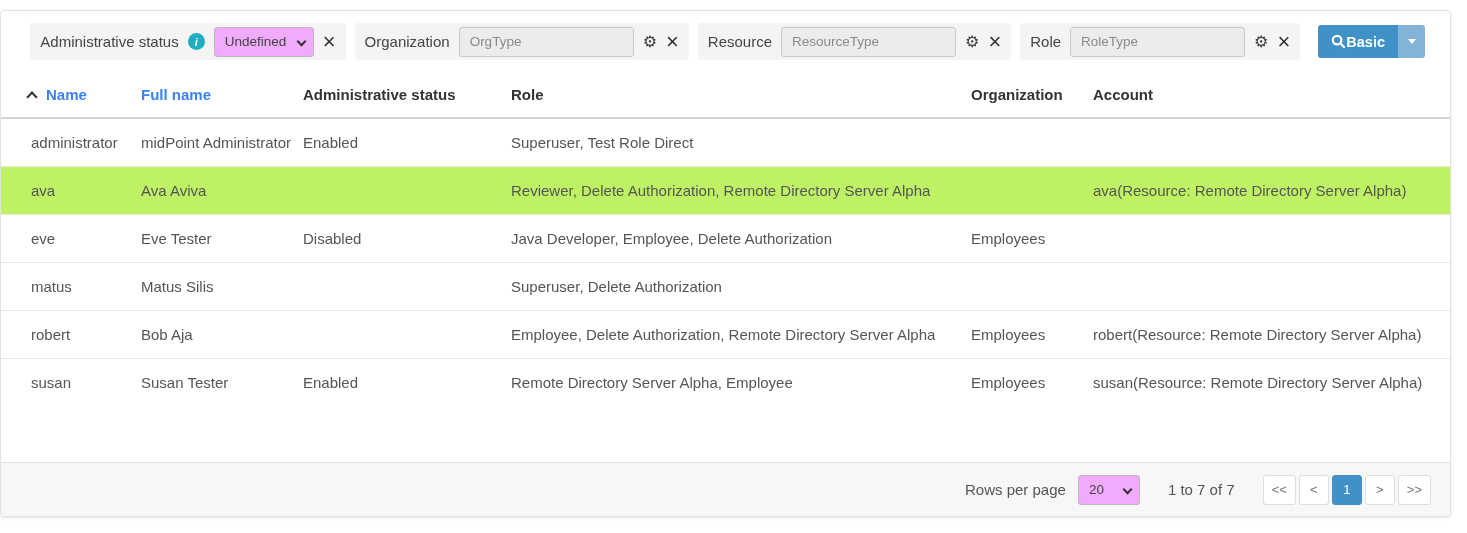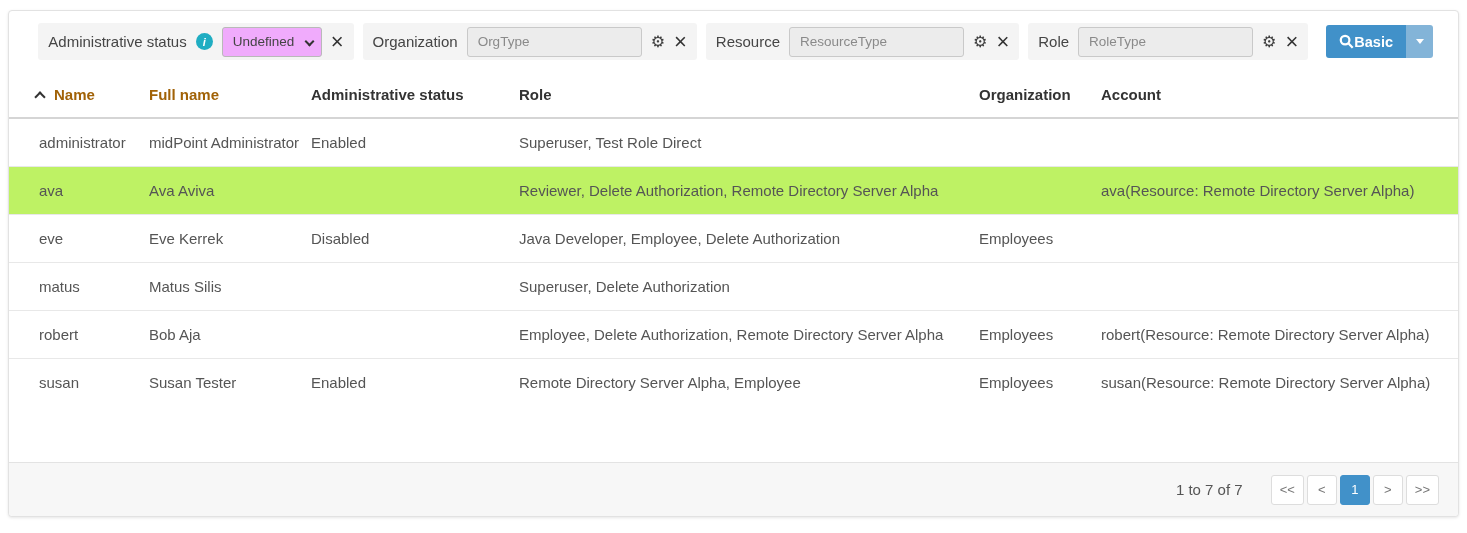--- a/index.html
+++ b/index.html
@@ -1,19 +1,19 @@
 <!DOCTYPE html>
 <html><head>
 <meta charset="utf-8">
 <style>
   * { margin:0; padding:0; box-sizing:border-box; }
   html,body { width:1467px; height:533px; background:#fff; overflow:hidden;
     font-family:"Liberation Sans","DejaVu Sans",sans-serif; }
   .card {
-    position:absolute; left:8px; top:10px; width:1451px; height:507px;
+    position:absolute; left:0; top:10px; width:1451px; height:507px;
     background:#fff; border:1px solid #e2e2e2; border-radius:4px;
     box-shadow:0 1px 3px rgba(0,0,0,.10);
     display:flex; flex-direction:column;
   }
   
   .filterbar {
     display:flex; align-items:center; justify-content:flex-end;
     gap:9px; padding:12px 25px 12px 16px; flex:0 0 auto;
   }
   .chip {
@@ -68,21 +68,21 @@
   thead th {
     text-align:left; font-size:15px; font-weight:bold; color:#333;
     padding:14px 8px; border-bottom:2px solid #d5d5d5; white-space:nowrap;
   }
   thead th:first-child { padding-left:27px; }
   .th-sort { display:flex; align-items:center; gap:10px; }
   .sort-chevron {
     width:8px; height:8px; border:solid #333; border-width:0 2px 2px 0;
     transform:rotate(-135deg); margin-top:4px; cursor:pointer;
   }
-  .col-link { color:#a16207; cursor:pointer; text-decoration:none; }
+  .col-link { color:#3b82f6; cursor:pointer; text-decoration:none; }
   tbody td {
     font-size:15px; color:#555; padding:15px 8px;
     border-top:1px solid #e8e8e8; white-space:nowrap; overflow:hidden;
   }
   tbody td:first-child { padding-left:30px; }
   tbody tr { background:#fff; cursor:pointer; }
   tbody tr.highlighted { background:#bef264; }
   
   .tfooter {
     margin-top:auto; background:#f7f7f7; border-top:1px solid #e3e3e3;
@@ -195,21 +195,21 @@
       <td>ava</td>
       <td>Ava Aviva</td>
       <td></td>
       <td>Reviewer, Delete Authorization, Remote Directory Server Alpha</td>
       <td></td>
       <td>ava(Resource: Remote Directory Server Alpha)</td>
     </tr>
 
     <tr>
       <td>eve</td>
-      <td>Eve Kerrek</td>
+      <td>Eve Tester</td>
       <td>Disabled</td>
       <td>Java Developer, Employee, Delete Authorization</td>
       <td>Employees</td>
       <td></td>
     </tr>
 
 
     <tr>
       <td>matus</td>
       <td>Matus Silis</td>
@@ -233,20 +233,29 @@
       <td>Susan Tester</td>
       <td>Enabled</td>
       <td>Remote Directory Server Alpha, Employee</td>
       <td>Employees</td>
       <td>susan(Resource: Remote Directory Server Alpha)</td>
     </tr>
   </tbody>
   </table>
 
   <div class="tfooter">
+    <div class="rpp">
+      <span>Rows per page</span>
+      <span class="select-wrap">
+        <select class="rpp-select">
+          <option>20</option>
+        </select>
+        <span class="sel-chevron"></span>
+      </span>
+    </div>
     <span>1 to 7 of 7</span>
     <div class="pagination">
       <button class="page-btn">&lt;&lt;</button>
       <button class="page-btn">&lt;</button>
       <button class="page-btn active">1</button>
       <button class="page-btn">&gt;</button>
       <button class="page-btn">&gt;&gt;</button>
     </div>
   </div>
 

